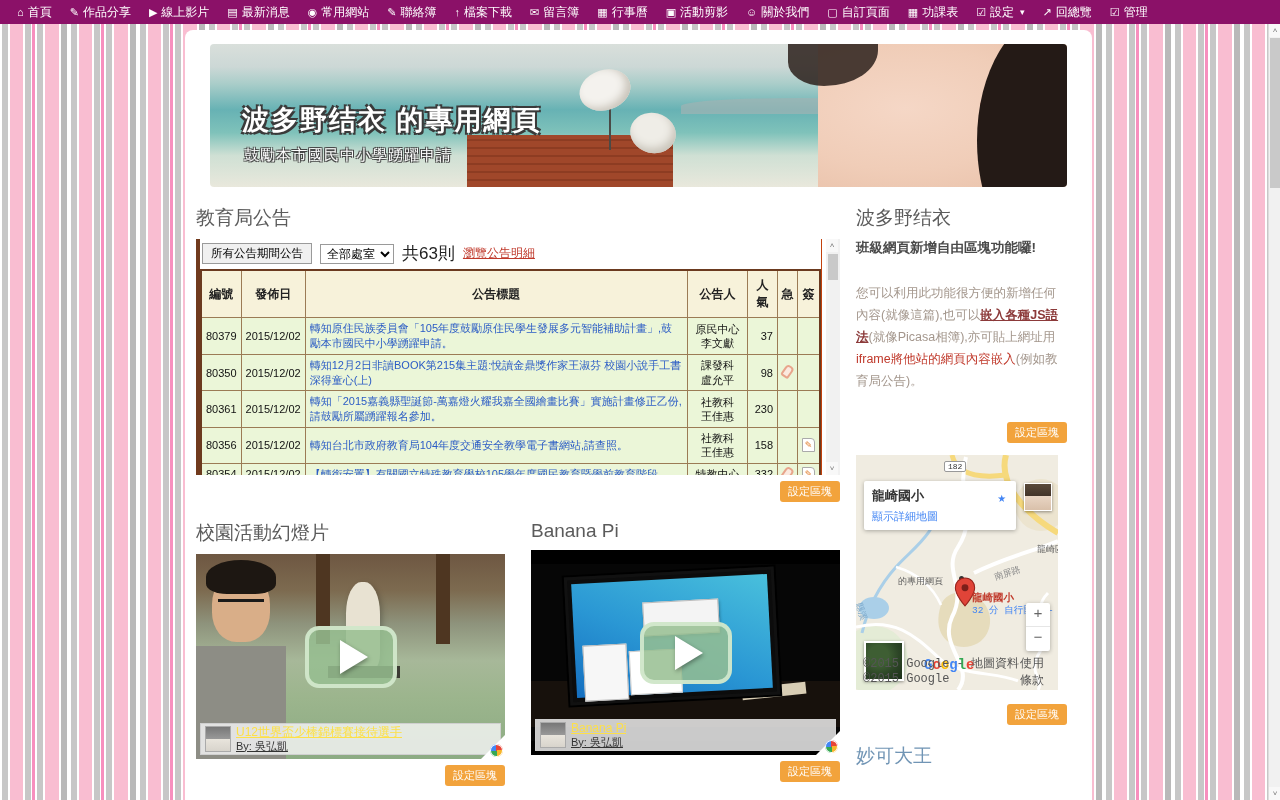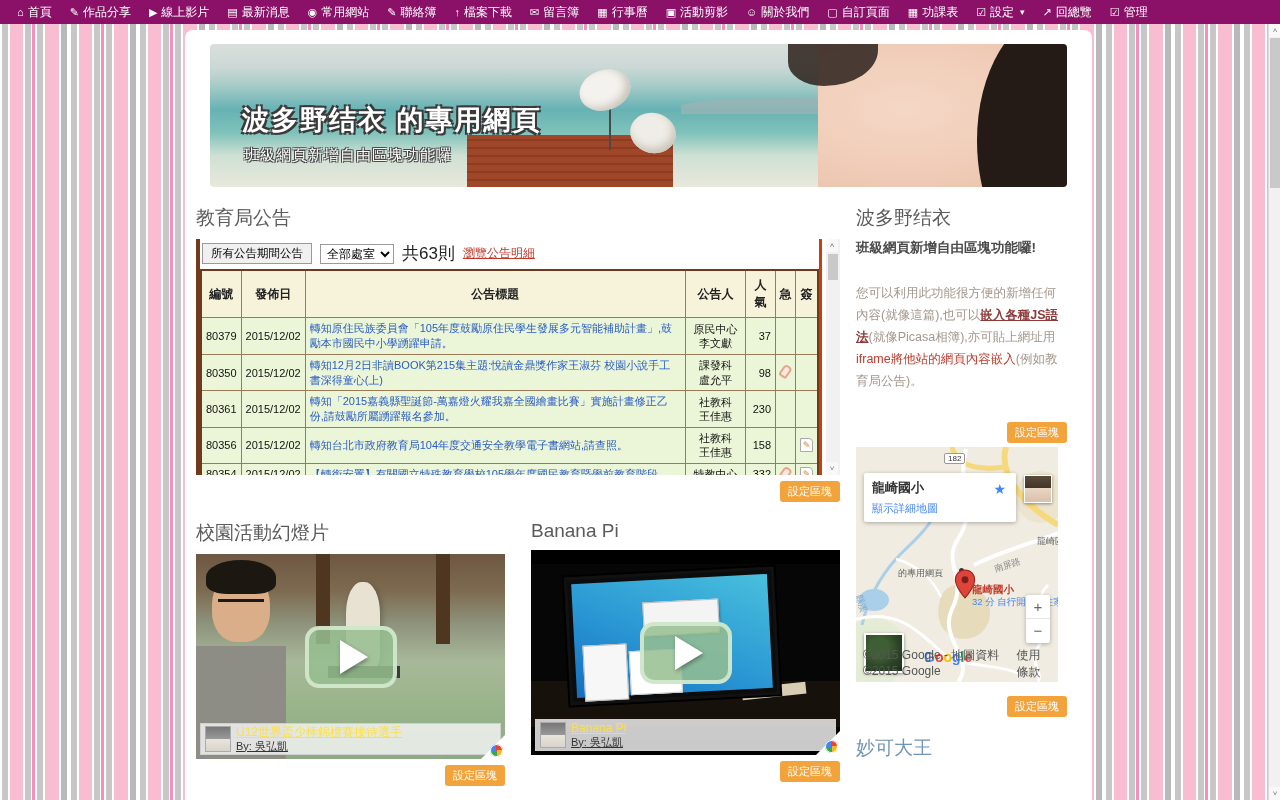--- a/index.html
+++ b/index.html
@@ -71,21 +71,21 @@
   h2.section { color:#5b5b5b; font-size:19px; font-weight:500; margin:18px 0 8px 0; }
   h2.section.blue { color:#7195b5; }
 
   .btn-config { background:#f2a33c; color:#fff; font-size:11px; padding:3px 8px;
     border-radius:3px; display:inline-block; cursor:pointer; border:none; }
   .cfg-row { text-align:right; margin:6px 0 0 0; }
 
   
   .widget { position:relative; height:236px; overflow:hidden;
     border-left:4px solid #713a1d; background:#fff; padding-right:18px; }
-  .widget-inner { border-right:3px solid #c2410c; height:100%; overflow:hidden; padding-left:0; }
+  .widget-inner { border-right:1px solid #c2410c; height:100%; overflow:hidden; padding-left:0; }
   .wg-controls { display:flex; align-items:center; gap:8px; padding:3px 2px 4px 2px; }
   .wg-btn { font-size:11.5px; background:#f0f0f0; border:1px solid #9a9a9a; padding:2px 8px; cursor:pointer;
     font-family:inherit; }
   .wg-select { font-size:12px; border:1px solid #9a9a9a; background:#fff; padding:1px 2px;
     font-family:inherit; }
   .wg-count { font-size:17px; color:#222; }
   .wg-link { font-size:12px; color:#c0392b; text-decoration:underline; cursor:pointer; }
 
   table.ann { border-collapse:collapse; width:100%; border:2px solid #6b3a1f; }
   table.ann th { background:#f7f2da; border:1px solid #9b7b55; font-size:12px; color:#222;
@@ -158,22 +158,22 @@
     background:conic-gradient(#e84436 0 25%,#f7b52a 25% 50%,#35a853 50% 75%,#4286f5 75% 100%);
     box-shadow:0 0 0 1px #fff inset; }
 
   
   .sb-intro { font-size:13.5px; color:#4a4a4a; font-weight:bold; margin:4px 0 26px 0; }
   .sb-body { font-size:12.5px; color:#a3968c; line-height:1.75; }
   .sb-link-js { color:#8c3a3a; font-weight:bold; text-decoration:underline; cursor:pointer; }
   .sb-link-if { color:#c0392b; cursor:pointer; }
   .sb-cfg { text-align:right; margin:30px 0 0 0; }
 
-  .map { position:relative; width:202px; height:235px; margin-top:4px; overflow:hidden;
-    background:#f0ece1; font-family:Liberation Sans, sans-serif; }
+  .map { position:relative; width:202px; height:235px; margin-top:12px; overflow:hidden;
+    background:#f0ece1; font-family:Liberation Mono, monospace; }
   .map svg.base { position:absolute; inset:0; }
   .map-shield { position:absolute; left:88px; top:6px; background:#fff; border:1px solid #999;
     font-size:8px; color:#333; padding:0 3px; border-radius:2px; }
   .map-card { position:absolute; left:8px; top:26px; width:152px; background:#fff; border-radius:2px;
     box-shadow:0 1px 4px rgba(0,0,0,.3); padding:6px 8px; }
   .map-place { font-size:13px; color:#333; font-weight:bold; }
   .map-star { position:absolute; right:10px; top:8px; color:#4285f4; font-size:14px; cursor:pointer; }
   .map-detail { font-size:11px; color:#4285f4; text-decoration:none; cursor:pointer; display:block; margin-top:4px; }
   .map-avatar { position:absolute; right:6px; top:28px; width:28px; height:28px; border:1px solid #fff;
     background:linear-gradient(180deg,#5a4a3a 0%,#43352a 45%,#e9d6c4 46%,#d9c0aa 100%); box-shadow:0 1px 3px rgba(0,0,0,.4); }
@@ -281,21 +281,21 @@
     <div class="bn-brick"></div>
     <div class="bn-mast"></div>
     <div class="bn-dish1"></div>
     <div class="bn-dish2"></div>
     <div class="bn-photo">
       <div class="bn-lip"></div>
     </div>
     <div class="bn-hair2"></div>
     <div class="bn-hair1"></div>
     <div class="bn-title">波多野结衣 的專用網頁</div>
-    <div class="bn-sub">班級網頁新增自由區塊功能囉</div>
+    <div class="bn-sub">鼓勵本市國民中小學踴躍申請</div>
   </div>
 
   <div class="cols">
 
     <div class="main-col">
       <h2 class="section">教育局公告</h2>
 
       <div class="widget">
         <div class="widget-inner">
           <div class="wg-controls">

